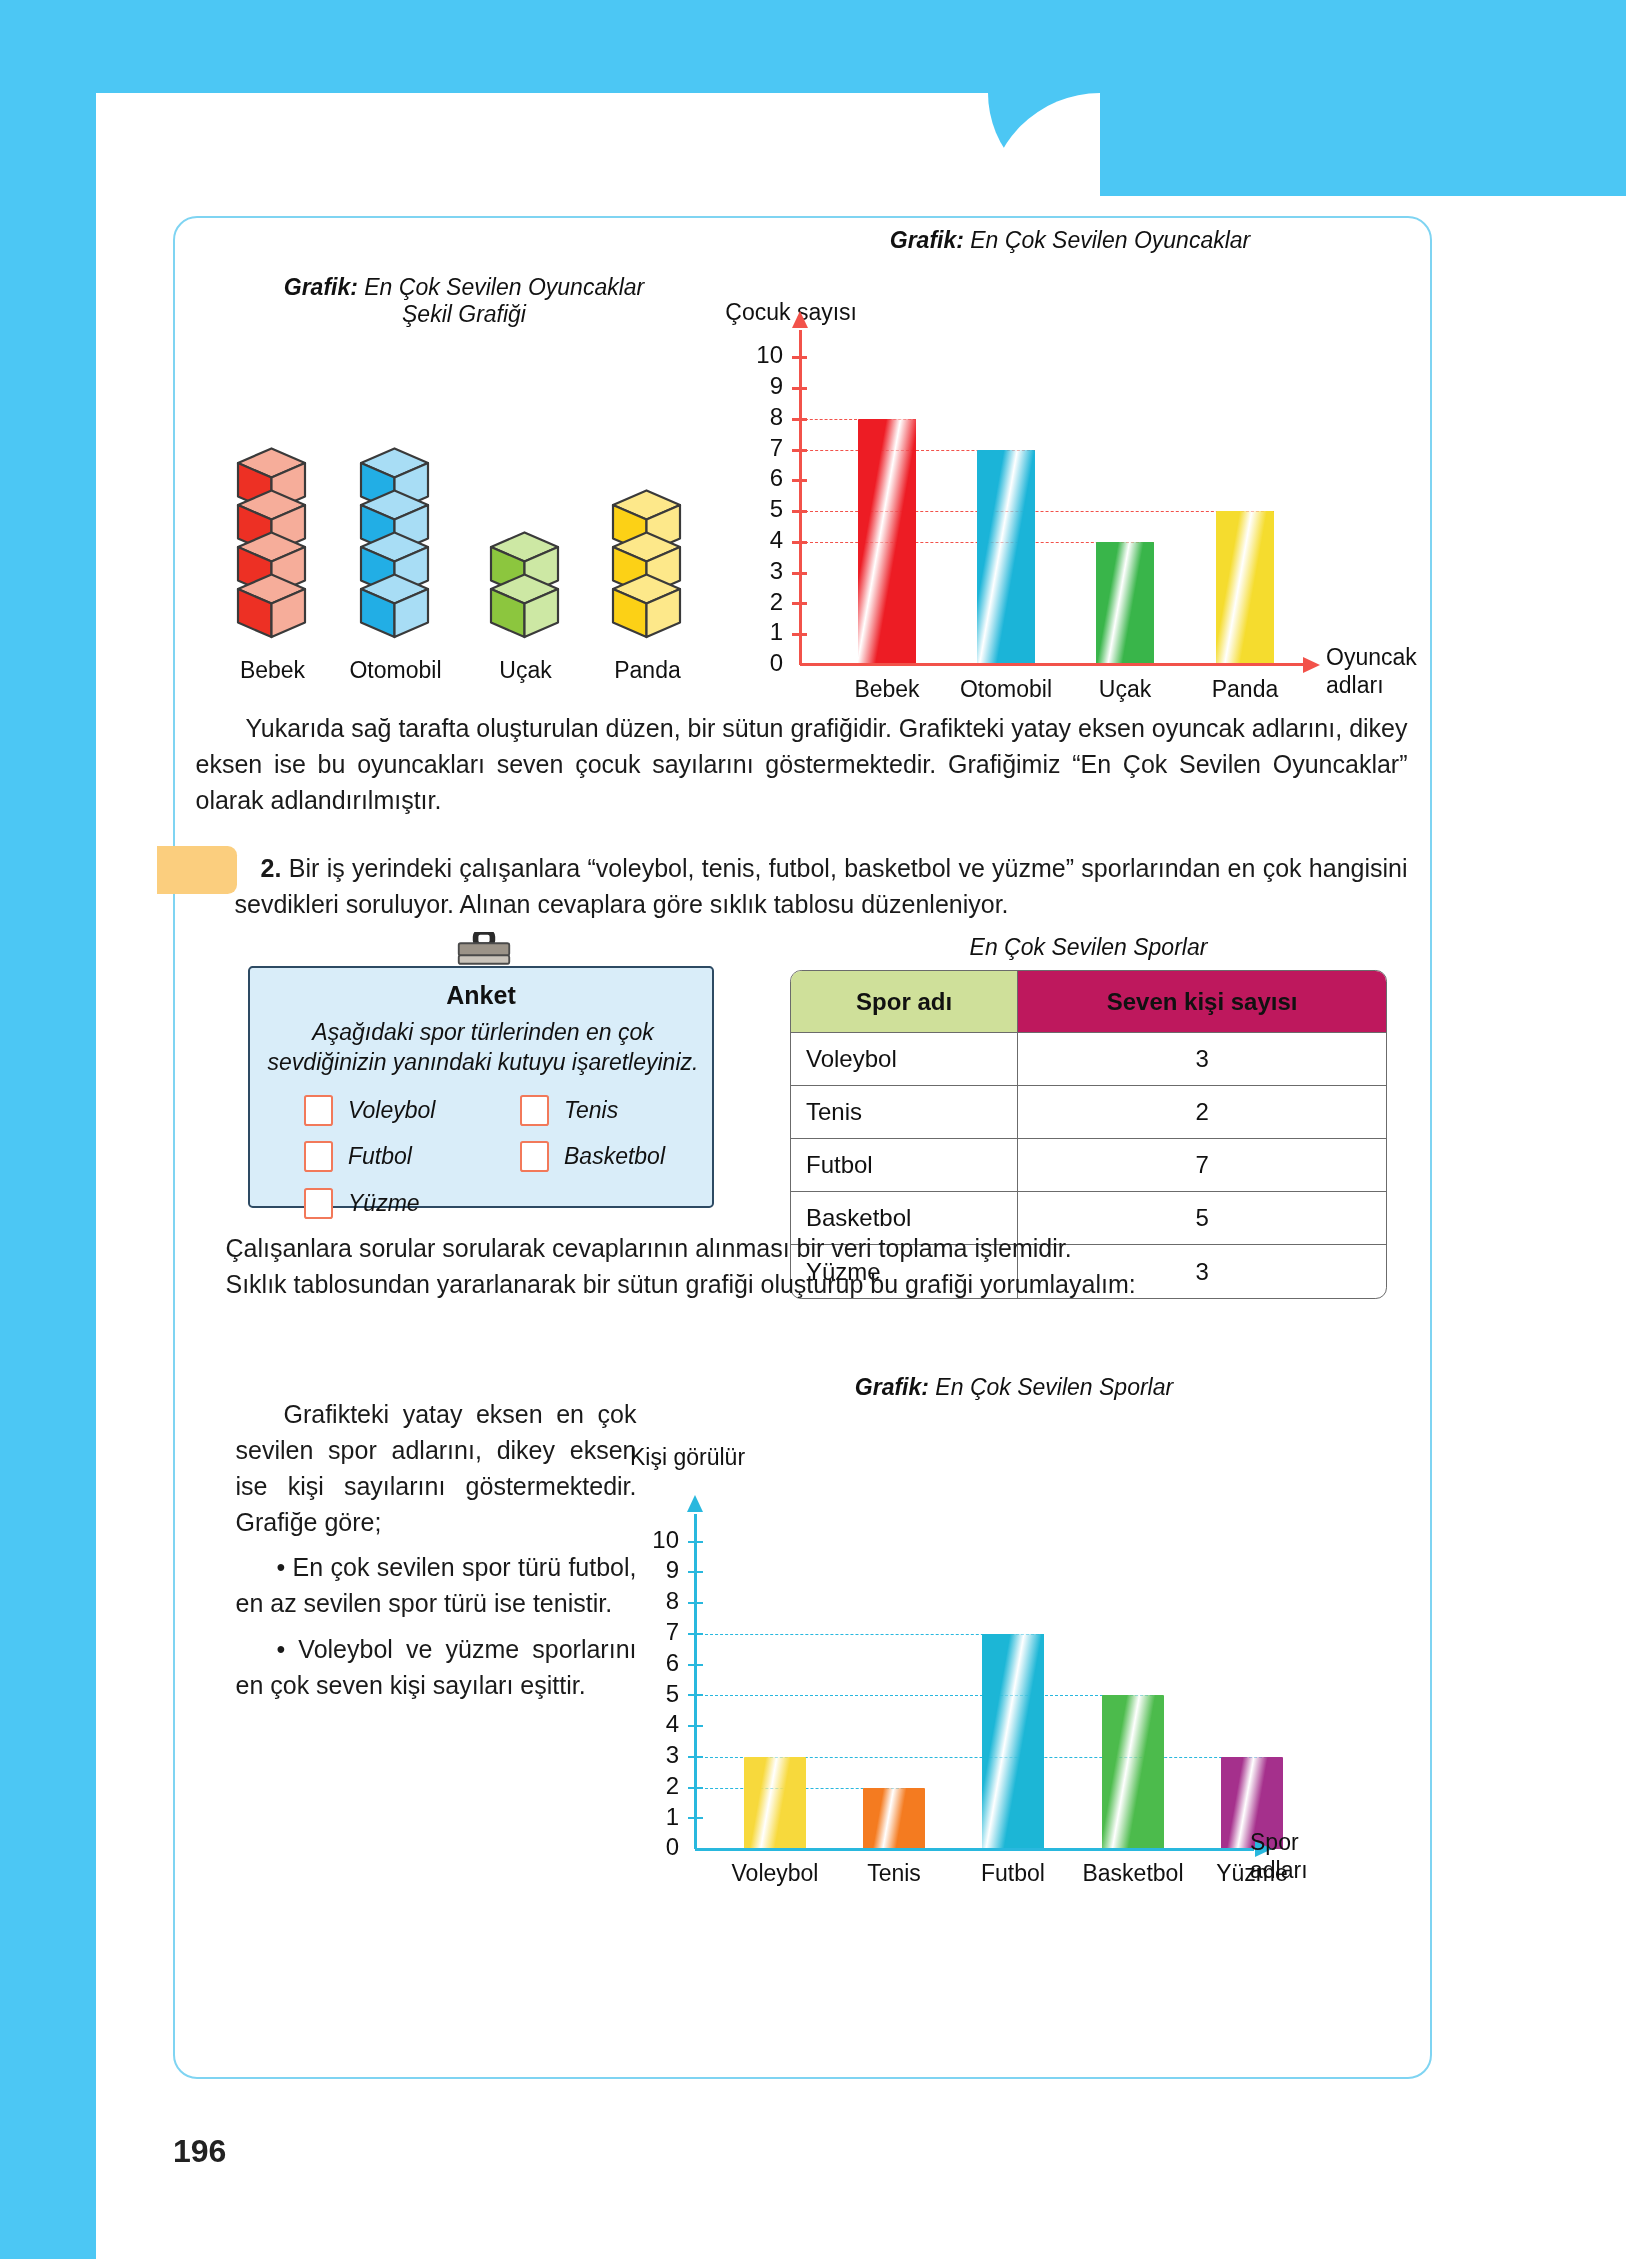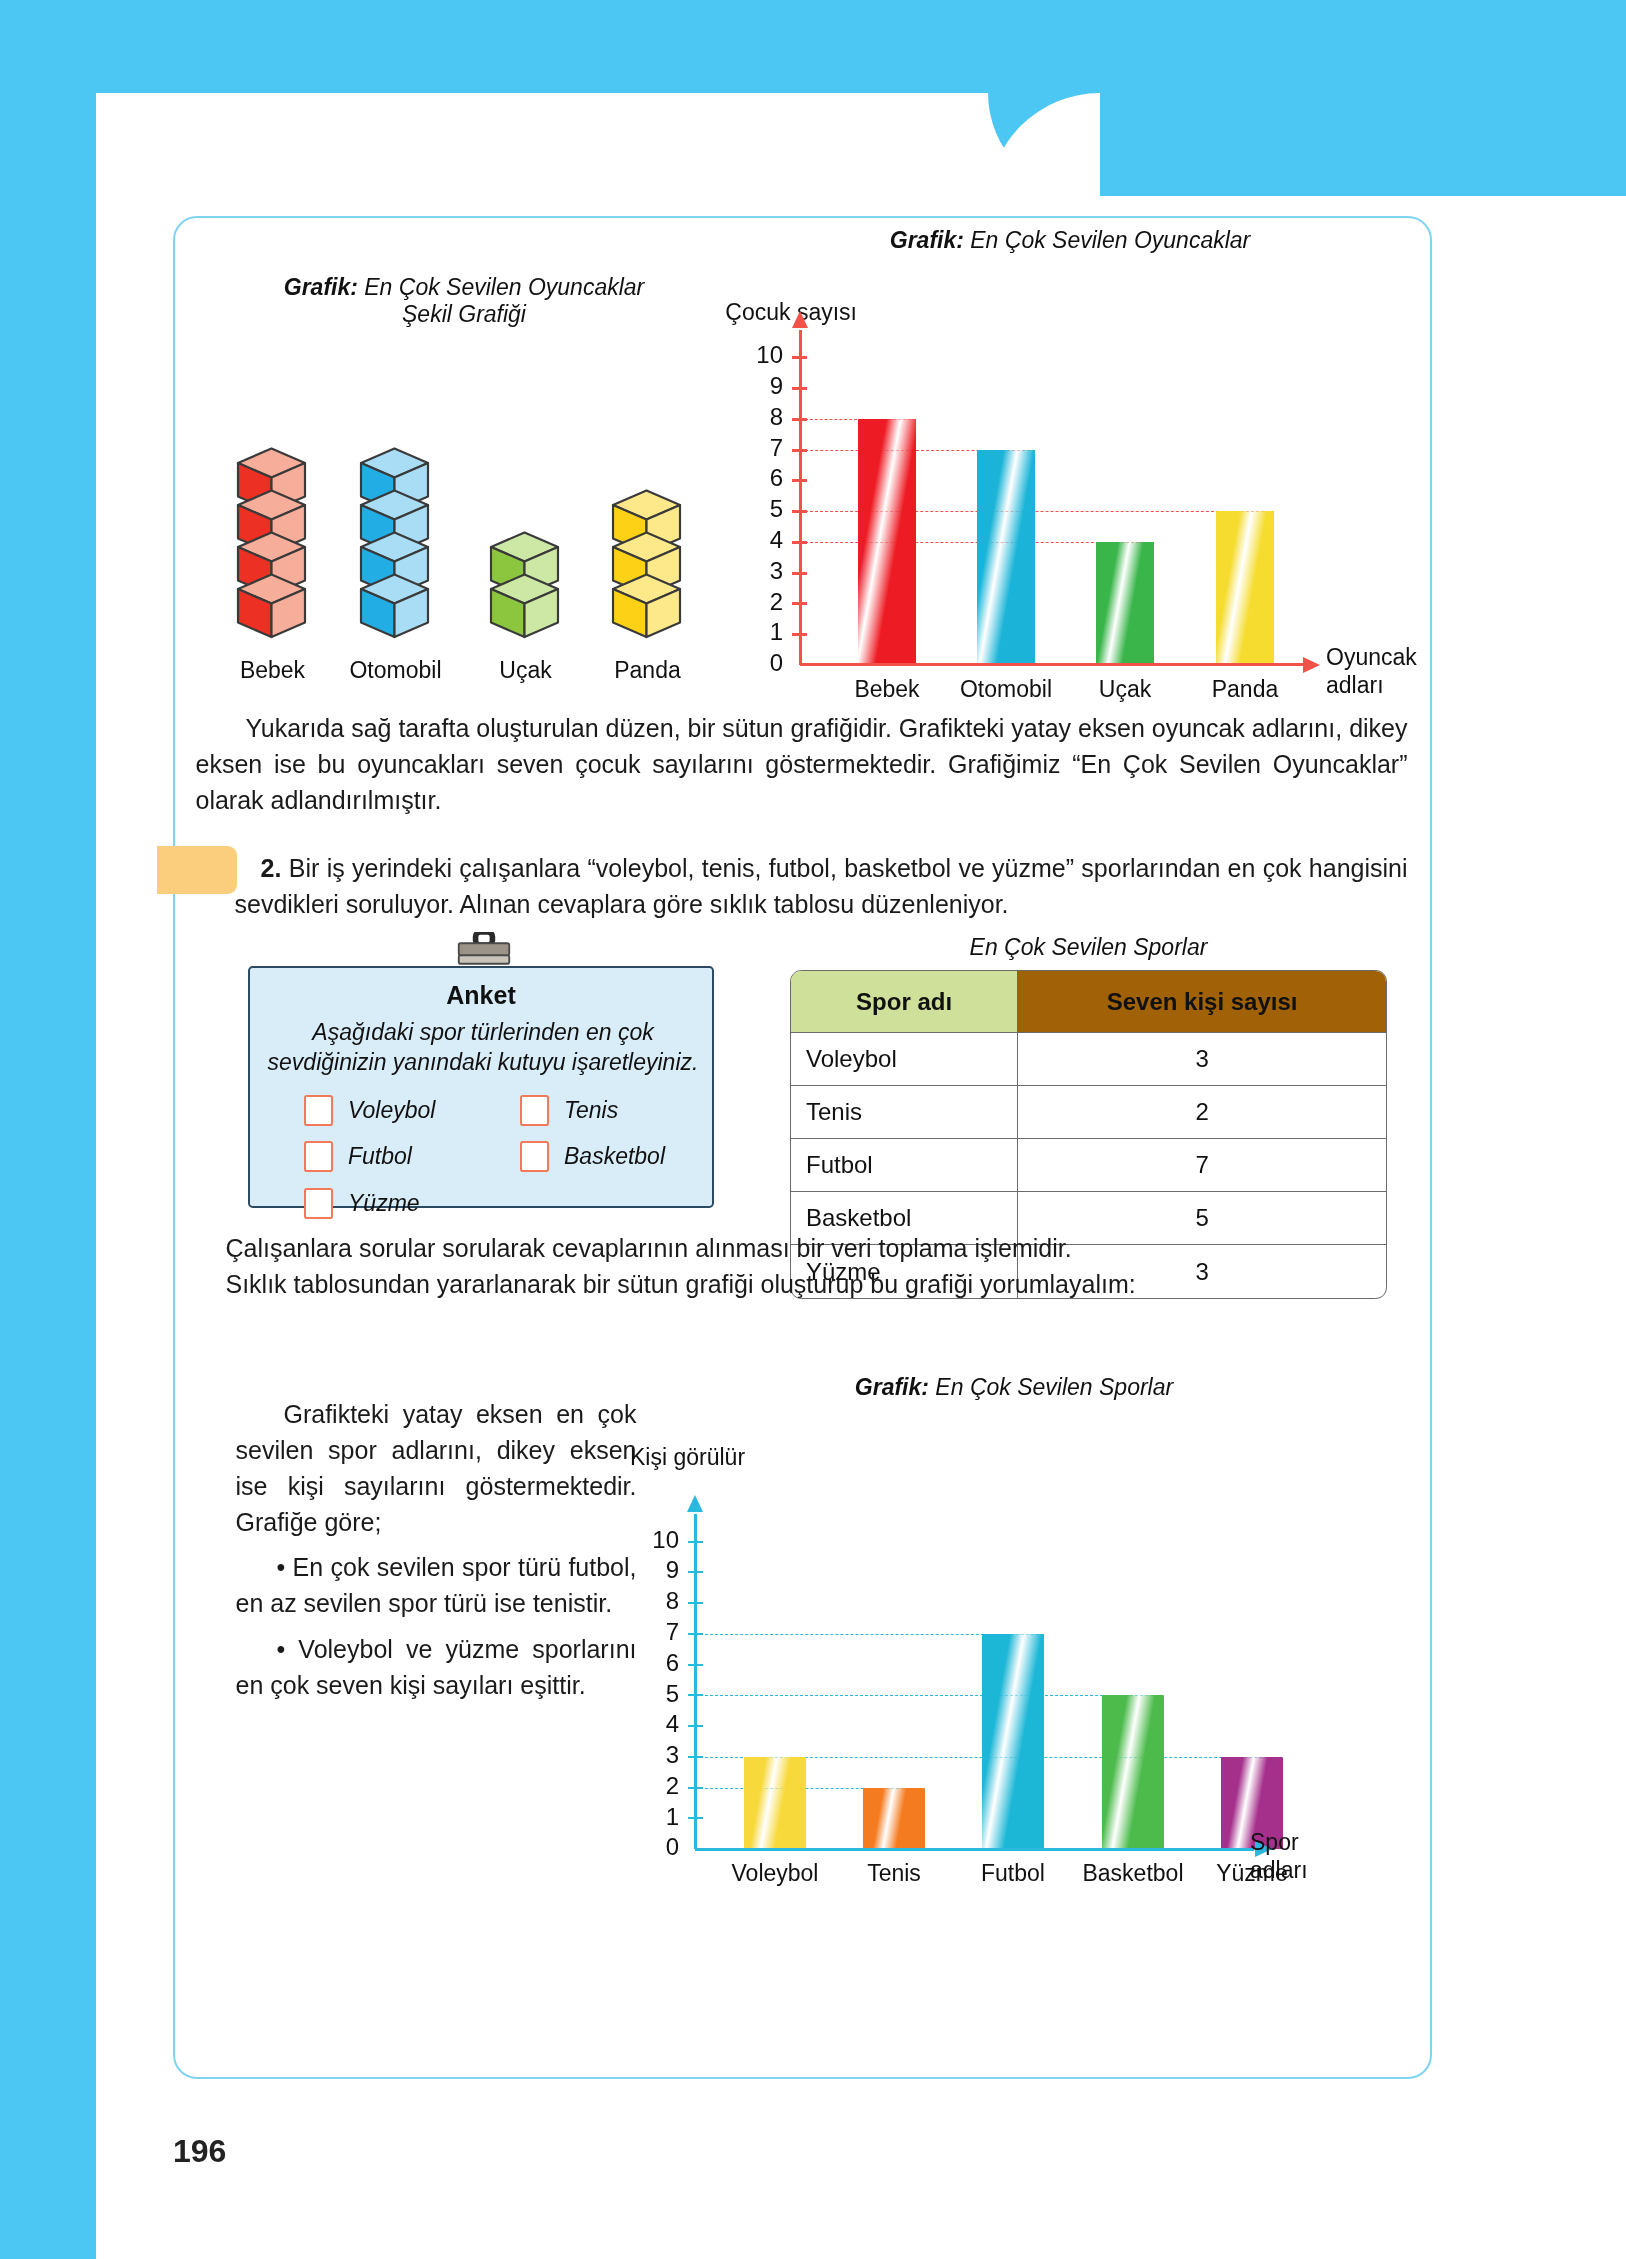--- a/index.html
+++ b/index.html
@@ -116,21 +116,21 @@
   #freq-table{
     width:597px; border-collapse:separate; border-spacing:0;
     border:1.9px solid #6B6B6B; border-radius:11.2px; overflow:hidden;
   }
   #freq-table th, #freq-table td{
     border-right:1.9px solid #6B6B6B; border-bottom:1.9px solid #6B6B6B;
     height:53px; font-size:24px; color:#111; padding:0 15px;
   }
   #freq-table th{ font-weight:bold; text-align:center; height:62px; }
   #freq-table th:first-child{ background:#CFE09A; }
-  #freq-table th:last-child{ background:#a16207; }
+  #freq-table th:last-child{ background:#be185d; }
   #freq-table td:first-child{ text-align:left; }
   #freq-table td:last-child{ text-align:center; }
   #freq-table tr:last-child td{ border-bottom:none; }
   #freq-table th:last-child, #freq-table td:last-child{ border-right:none; }
 
   
   #page-number{
     position:absolute; left:173px; top:2133px;
     font-size:32px; font-weight:bold; color:#222;
   }

